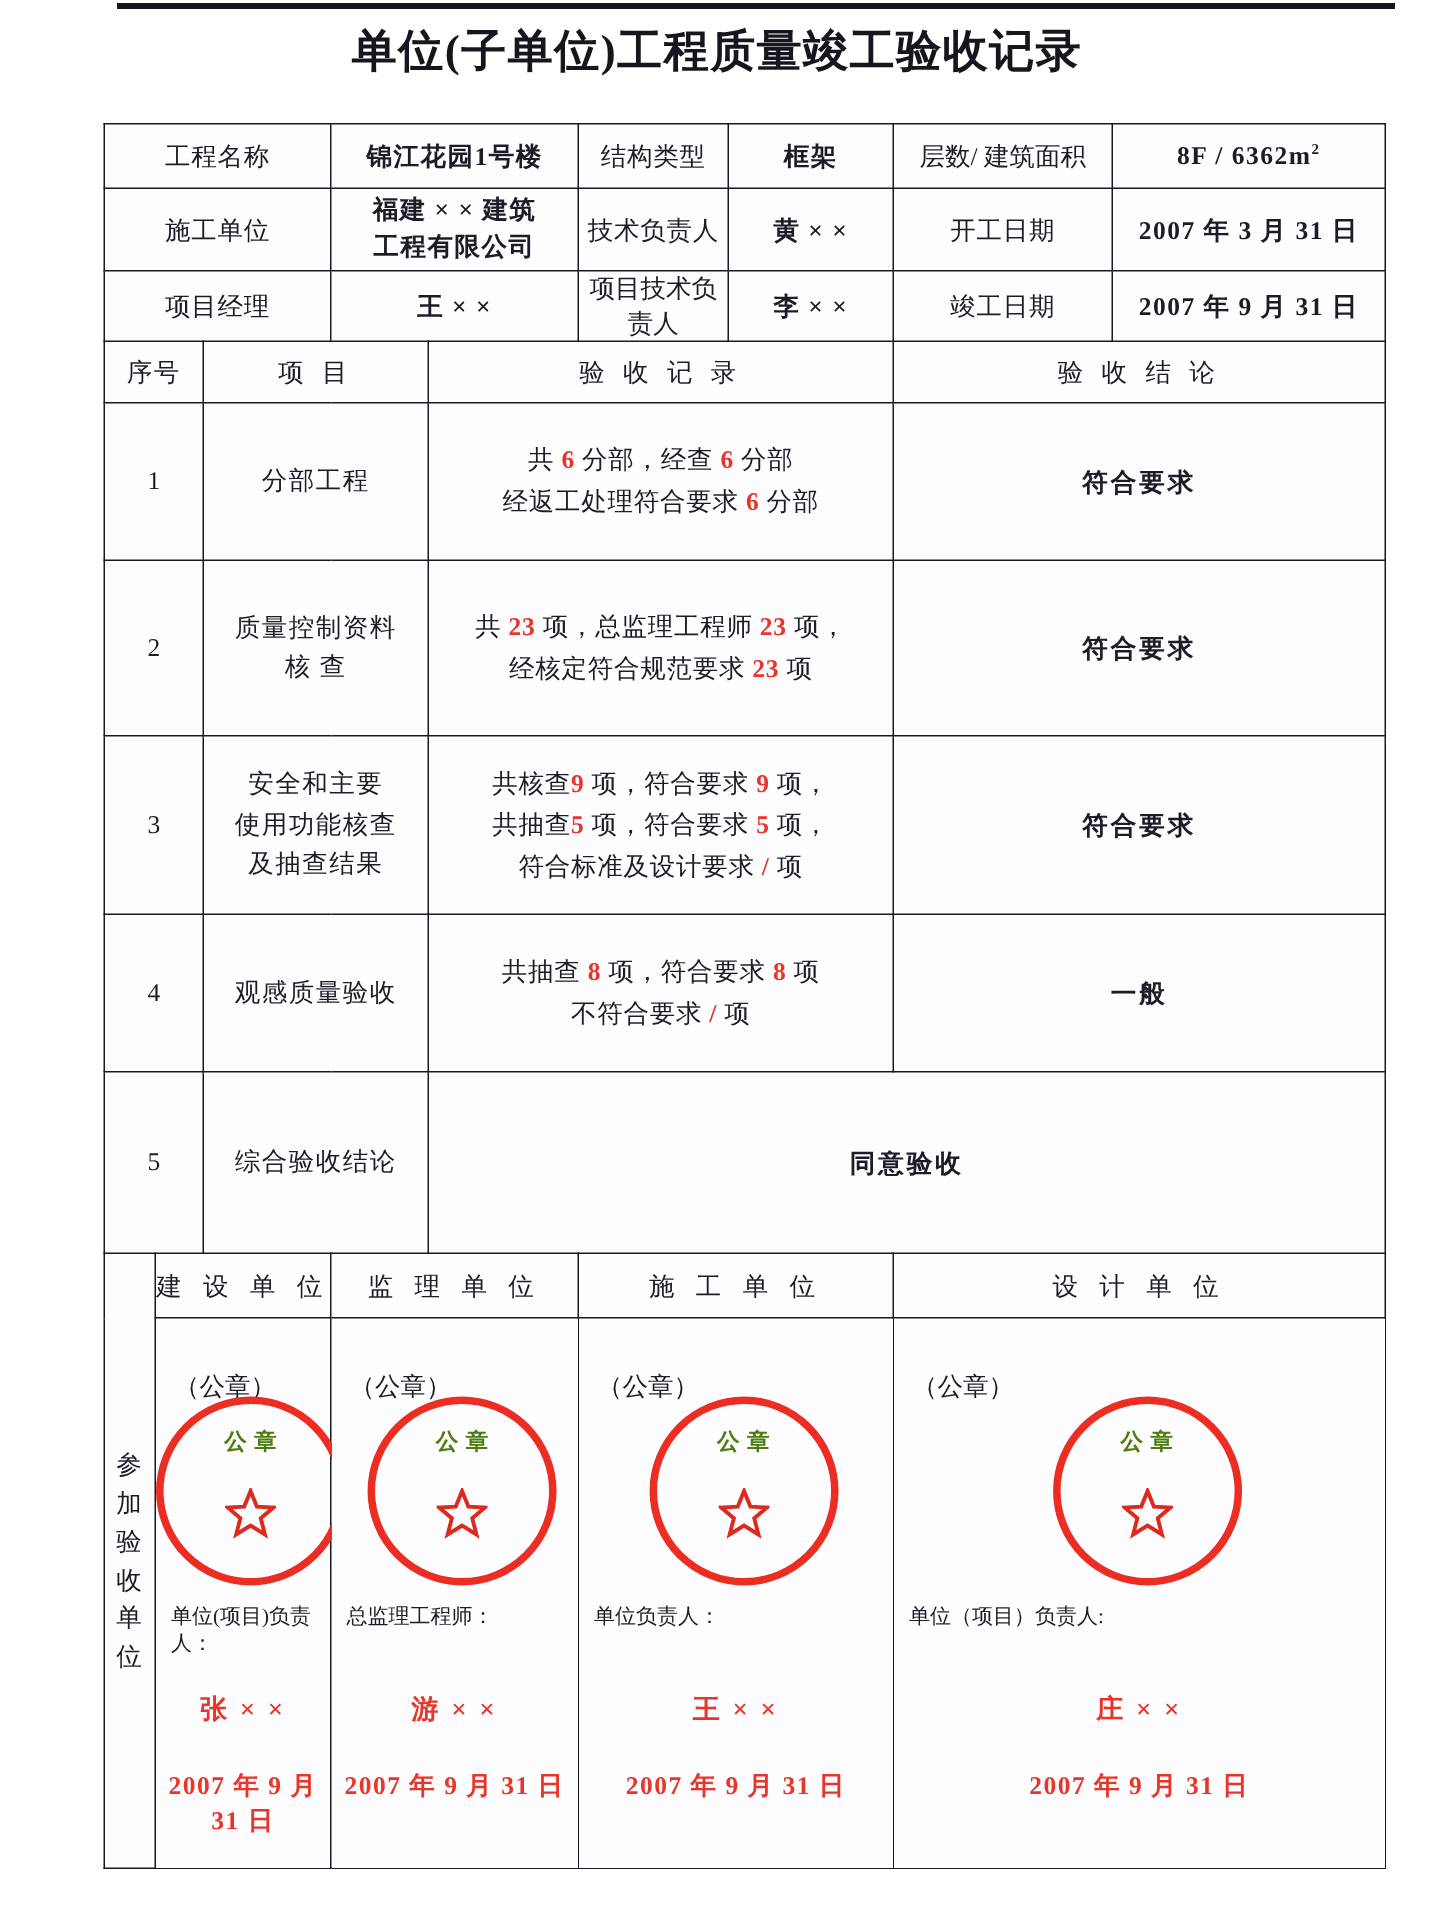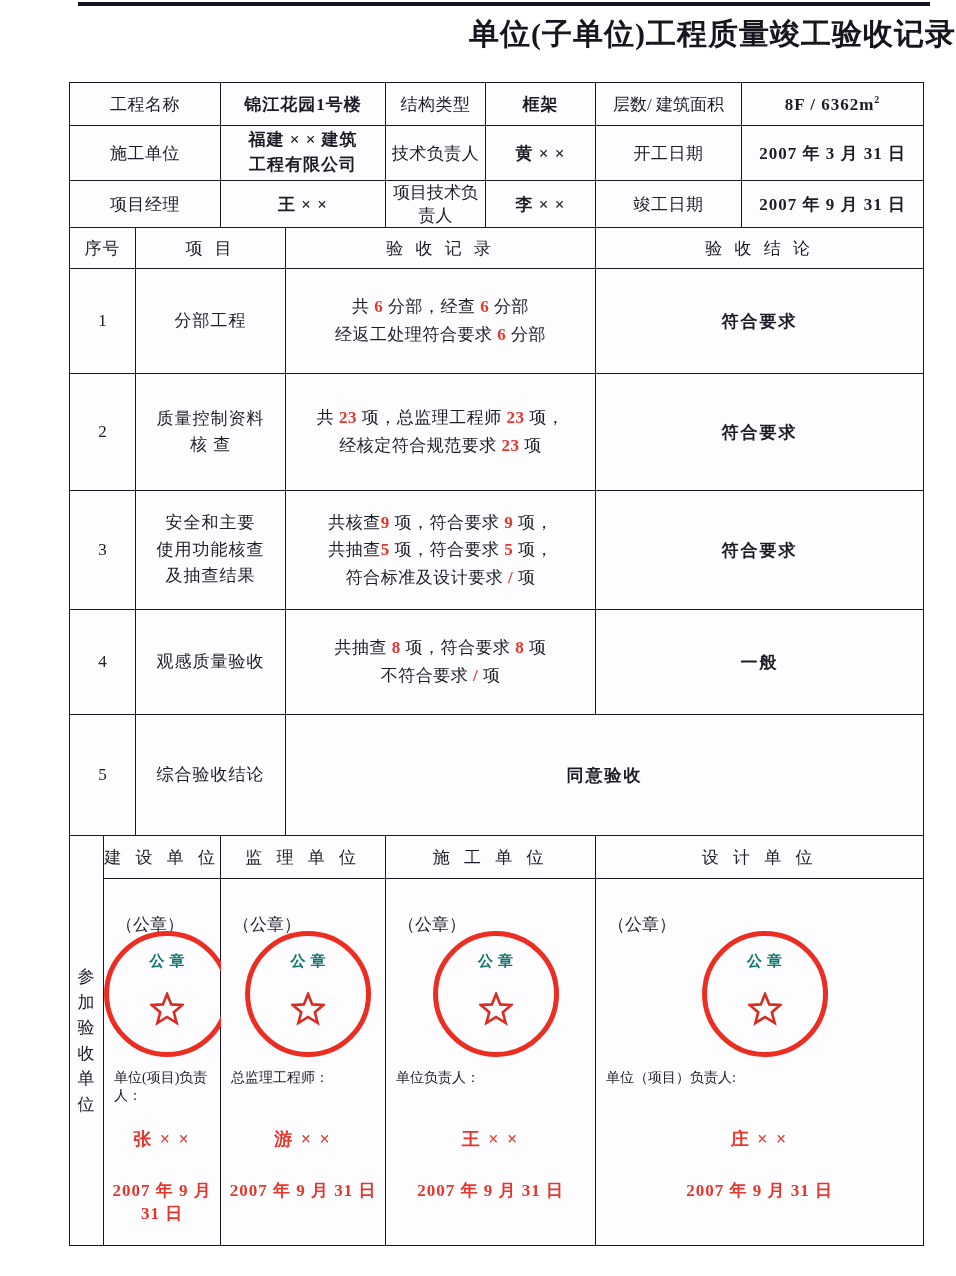--- a/index.html
+++ b/index.html
@@ -9,21 +9,21 @@
     font-family:"Liberation Serif","DejaVu Serif",serif;
     color:#1c1c26;
     -webkit-font-smoothing:antialiased;
   }
   .page{position:relative;width:956px;height:1276px;overflow:hidden;}
 
   .topbar{position:absolute;left:78px;top:2px;width:852px;height:4px;background:#14141c;}
 
   .title{
     position:absolute;left:0;top:14px;width:956px;
-    text-align:right;
+    text-align:center;
     font-size:30px;
     font-weight:bold;
     letter-spacing:1px;
     color:#16161f;
   }
 
   
   .tbl{
     position:absolute;left:69px;top:82px;width:854px;
     border-collapse:collapse;
@@ -85,21 +85,21 @@
     position:absolute;left:50%;top:52px;
     transform:translateX(-46%);
     width:116px;height:116px;
     border:5px solid #ec2d22;
     border-radius:50%;
     background:transparent;
   }
   .stamp .gz{
     position:absolute;left:0;right:0;top:16px;
     text-align:center;
-    color:#0f766e;
+    color:#4d7c0f;
     font-size:15px;
     font-weight:bold;
     letter-spacing:5px;
     text-indent:5px;
   }
   .stamp .star{
     position:absolute;left:50%;top:56px;
     transform:translateX(-50%);
     width:34px;height:34px;
   }

